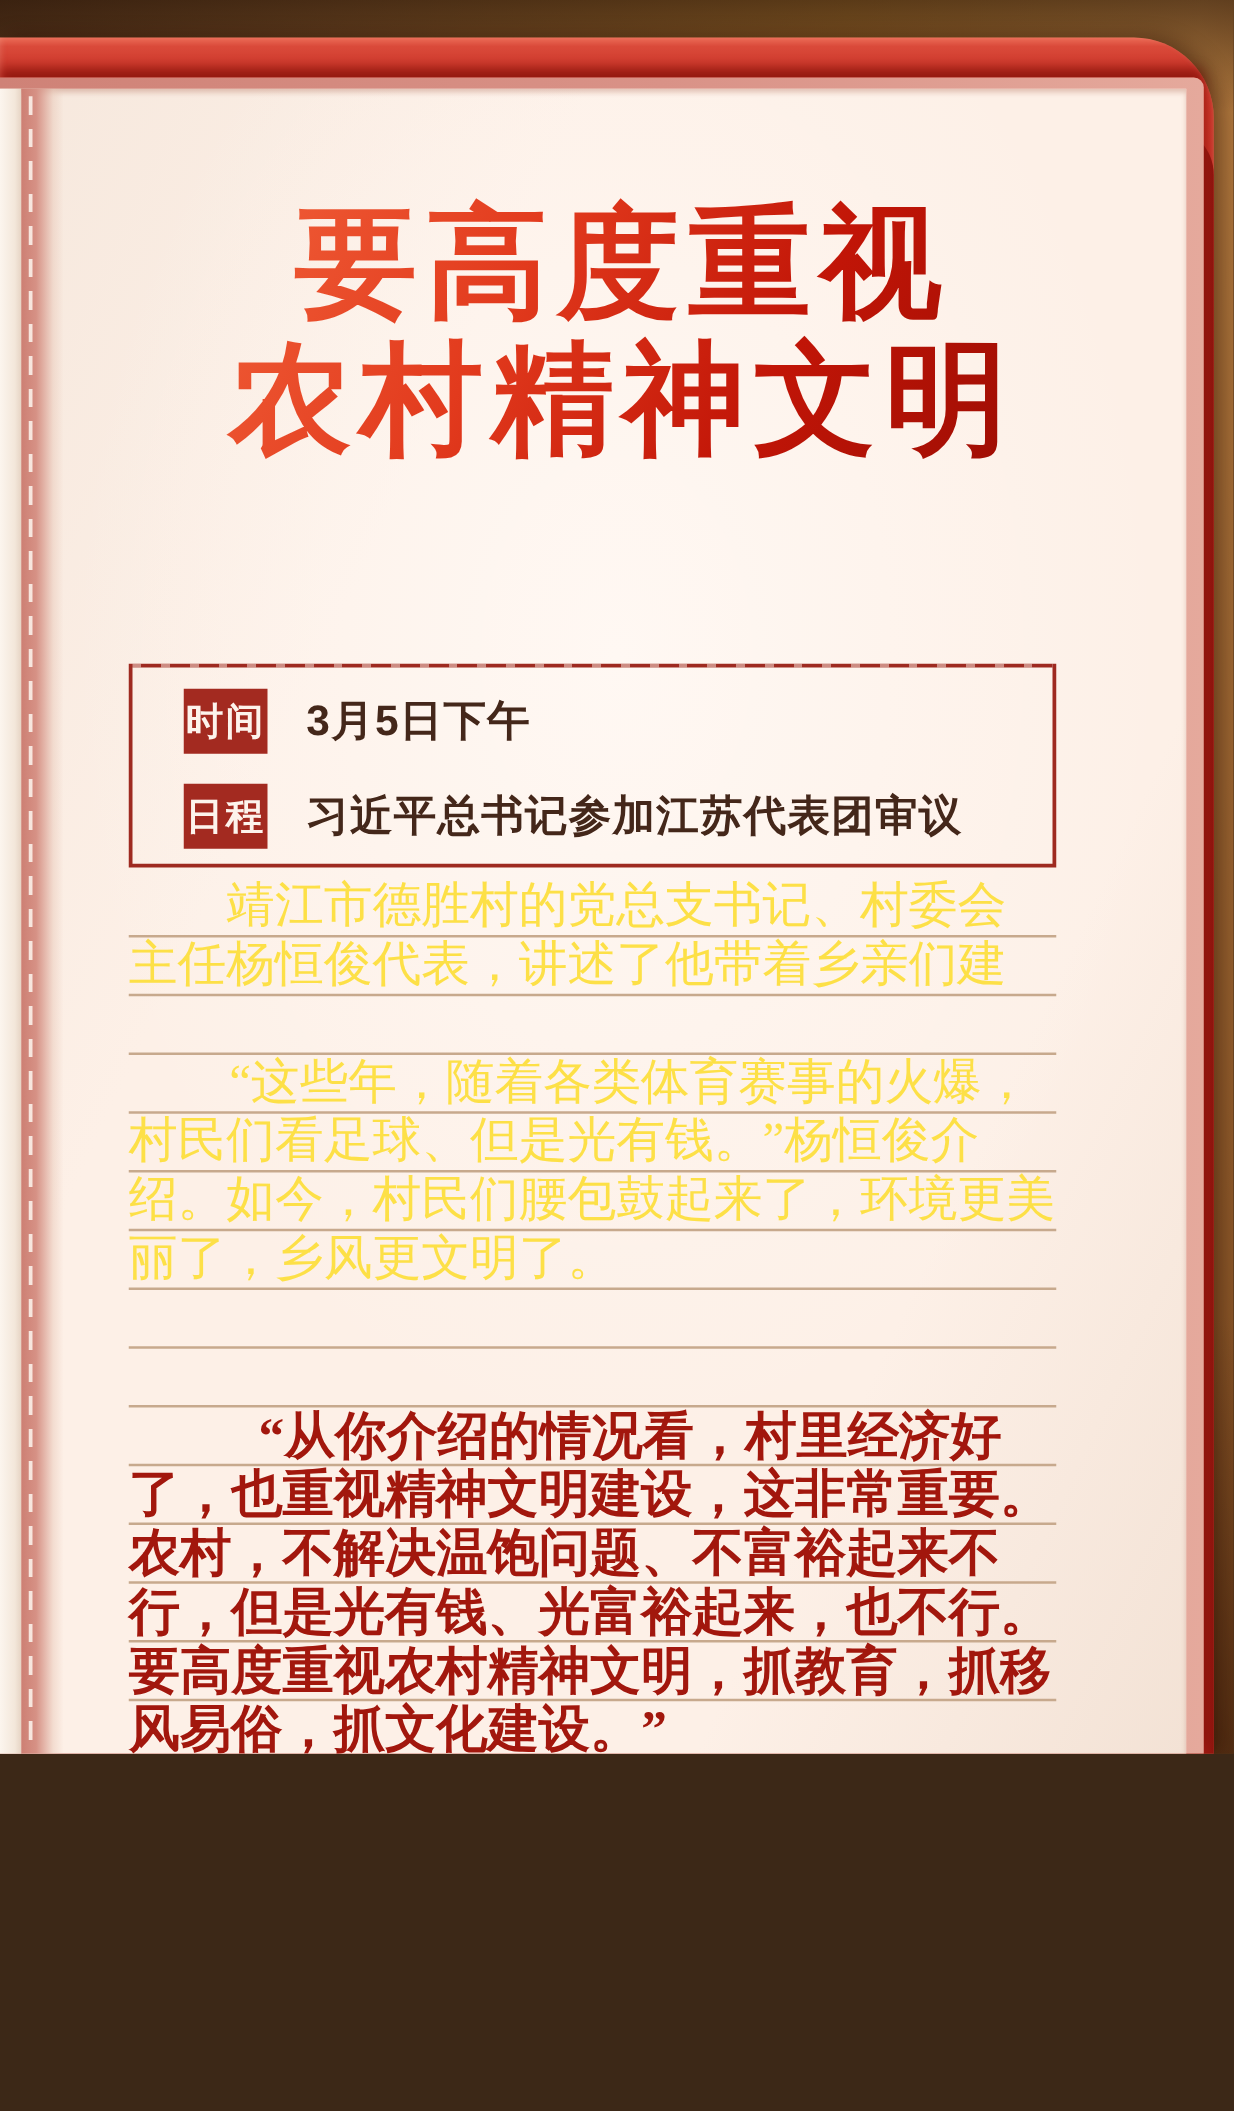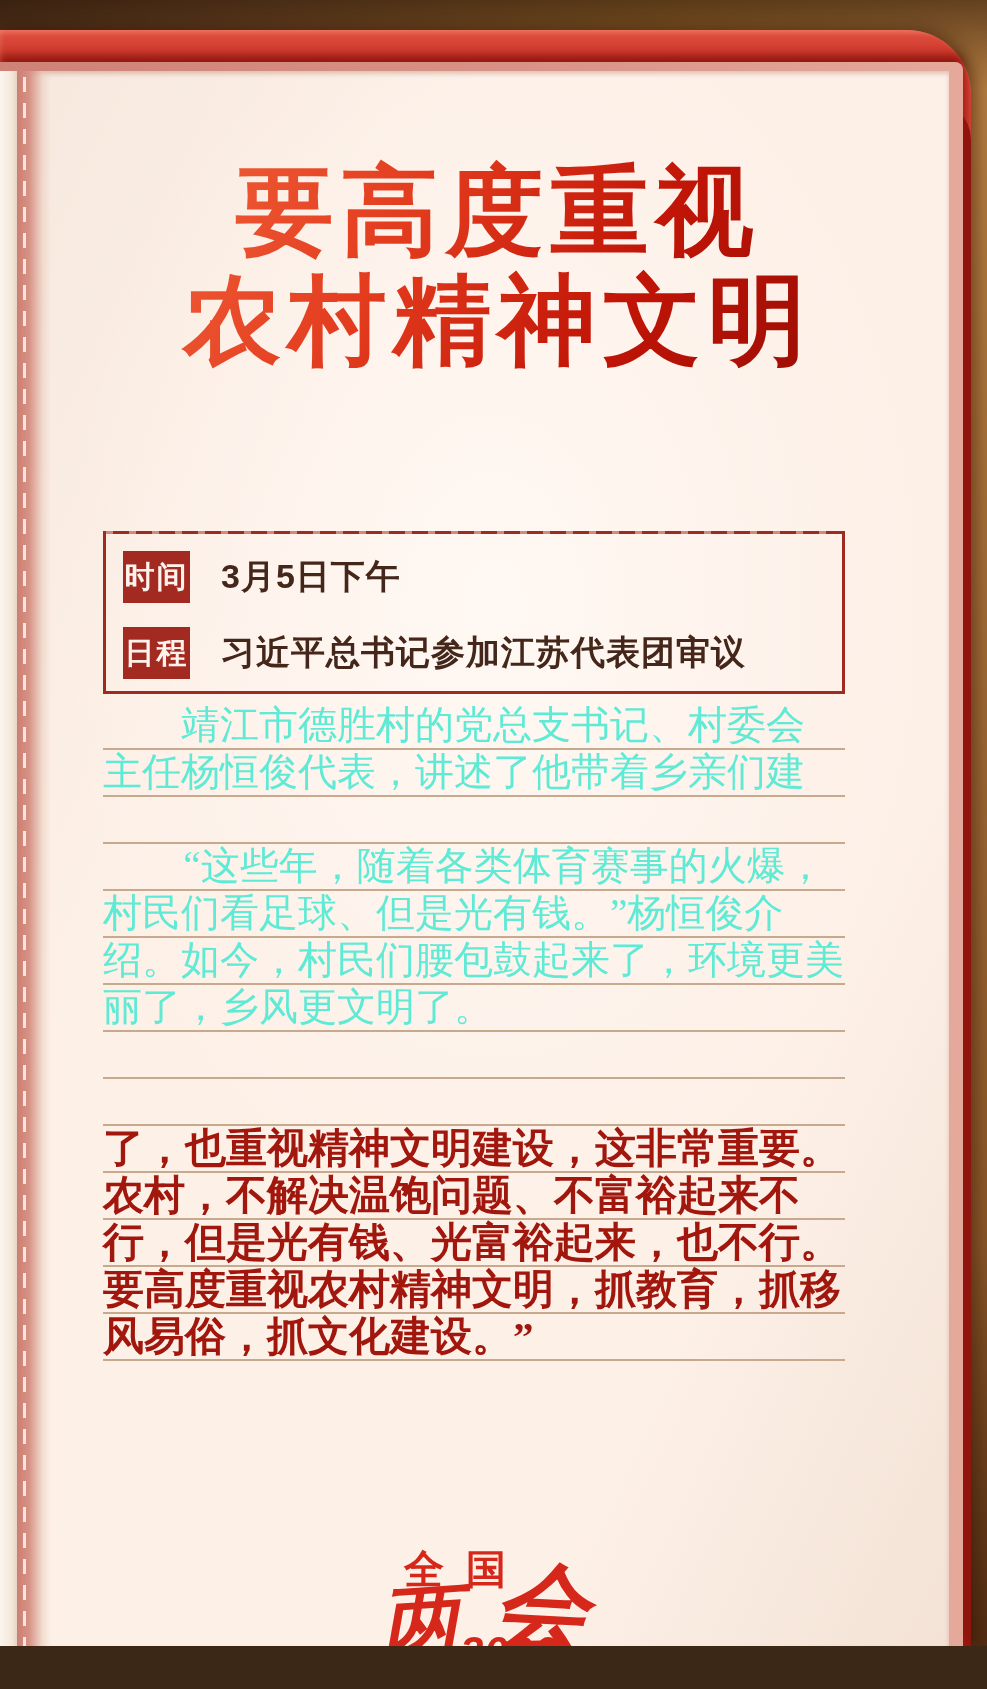--- a/index.html
+++ b/index.html
@@ -1,18 +1,18 @@
 <!DOCTYPE html>
 <html><head>
 <meta charset="utf-8">
 <style>
   html,body{margin:0;padding:0;background:#3c2817;}
   *{box-sizing:border-box;}
   .stage{
-    position:relative;width:987px;height:1646px;margin:0 auto;overflow:hidden;
+    position:relative;width:987px;height:1403px;margin:0 auto;overflow:hidden;
     font-family:"Liberation Serif","DejaVu Serif",serif;
   }
   
   .wood{
     position:absolute;inset:0;
     background:
       linear-gradient(to bottom, rgba(30,14,4,.55) 0, rgba(30,14,4,0) 90px),
       linear-gradient(to bottom, rgba(40,16,4,0) 75%, rgba(40,16,4,.5) 100%),
       linear-gradient(100deg,#5d3a1f 0%,#7c5129 22%,#a4702f 55%,#b77f42 78%,#7c4a20 100%);
   }
@@ -61,31 +61,31 @@
   .infobox{
     position:absolute;left:103px;top:531px;width:742px;height:163px;
     border:3px solid #9e2a20;padding:17px 16px 0 17px;
   }
   .infobox::before{content:"";position:absolute;left:0;right:0;top:-3px;height:3px;
     background:repeating-linear-gradient(90deg,rgba(253,240,231,.9) 0 7px,rgba(253,240,231,0) 7px 23px);opacity:.55;}
   .inforow{display:flex;align-items:center;height:52px;margin-bottom:24px;}
   .badge{
     width:67px;height:52px;background:#a32a20;color:#fdf3ec;
     font-family:"Liberation Sans","DejaVu Sans",sans-serif;font-weight:bold;font-size:30px;
-    display:flex;align-items:center;justify-content:center;letter-spacing:2px;flex:0 0 auto;
+    display:flex;align-items:center;justify-content:center;letter-spacing:2px;flex:0 0 auto;margin-left:24px;
   }
   .infoval{
     margin-left:31px;color:#44271a;font-size:34px;font-weight:bold;
     font-family:"Liberation Sans","DejaVu Sans",sans-serif;letter-spacing:1px;white-space:nowrap;
   }
   
   .textarea{position:absolute;left:103px;top:703px;width:742px;}
   .row{
     height:47px;line-height:44px;border-bottom:2px solid #c7a98d;
-    font-size:39px;color:#5eead4;white-space:nowrap;overflow:visible;
+    font-size:39px;color:#fde047;white-space:nowrap;overflow:visible;
   }
   .row.indent{padding-left:78px;}
   .row.qindent{padding-left:60px;text-align:center;}
   .row.quote{color:#a2170d;font-weight:bold;font-size:41px;}
   
   .logo{position:absolute;left:110px;top:1538px;width:776px;}
   .logo-box{position:relative;width:240px;height:150px;margin:4px auto;color:#d5281b;}
   .lg-quanguo{position:absolute;left:26px;top:0;font-size:40px;font-weight:900;letter-spacing:22px;white-space:nowrap;}
   .lg-liang{position:absolute;left:2px;top:28px;font-size:80px;font-weight:900;font-style:italic;transform:rotate(-4deg);}
   .lg-hui{position:absolute;left:116px;top:2px;font-size:94px;font-weight:900;font-style:italic;transform:rotate(3deg);}
@@ -130,20 +130,21 @@
   <div class="textarea">
     <div class="row indent">靖江市德胜村的党总支书记、村委会</div>
     <div class="row">主任杨恒俊代表，讲述了他带着乡亲们建</div>
     <div class="row"></div>
     <div class="row qindent">“这些年，随着各类体育赛事的火爆，</div>
     <div class="row">村民们看足球、但是光有钱。”杨恒俊介</div>
     <div class="row">绍。如今，村民们腰包鼓起来了，环境更美</div>
     <div class="row">丽了，乡风更文明了。</div>
     <div class="row"></div>
     <div class="row"></div>
+    <div class="row quote qindent">“从你介绍的情况看，村里经济好</div>
     <div class="row quote">了，也重视精神文明建设，这非常重要。</div>
     <div class="row quote">农村，不解决温饱问题、不富裕起来不</div>
     <div class="row quote">行，但是光有钱、光富裕起来，也不行。</div>
     <div class="row quote">要高度重视农村精神文明，抓教育，抓移</div>
     <div class="row quote">风易俗，抓文化建设。”</div>
   </div>
 
   <div class="logo">
     <div class="logo-box">
       <div class="lg-quanguo">全国</div>

